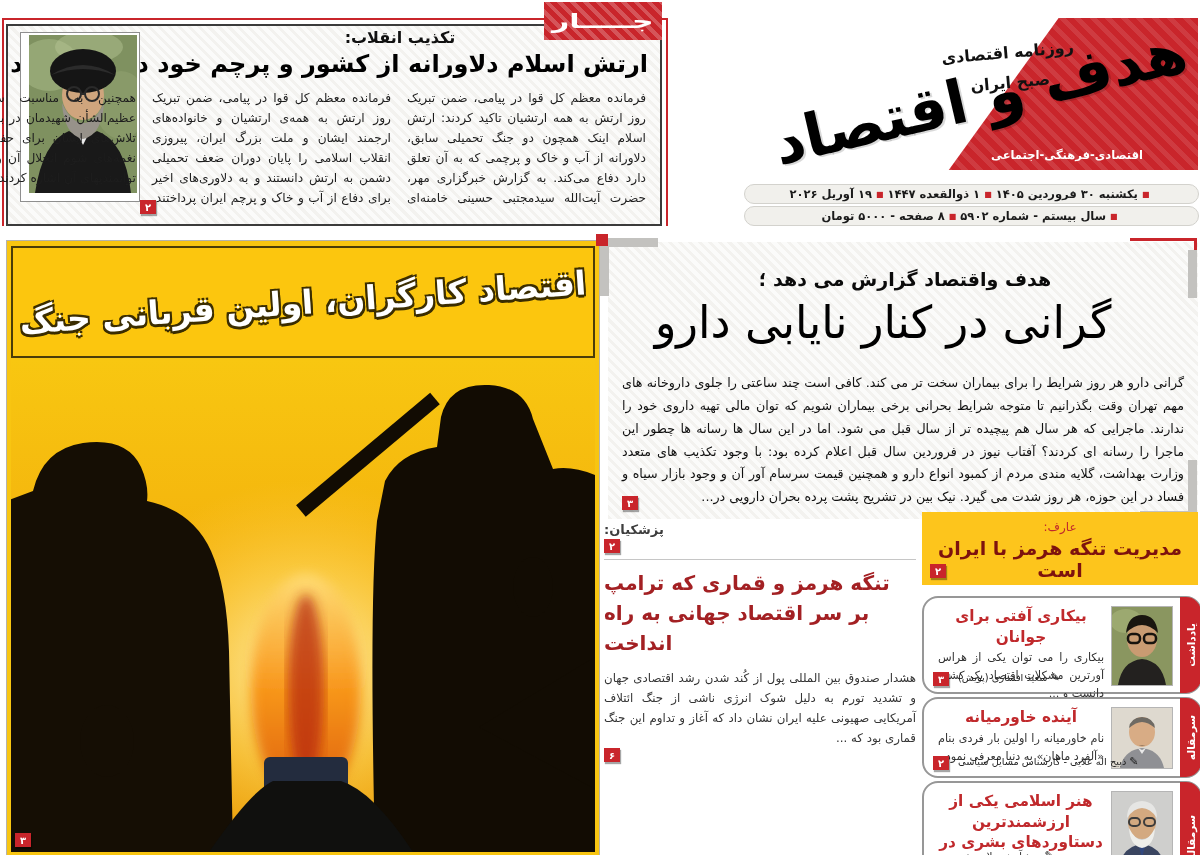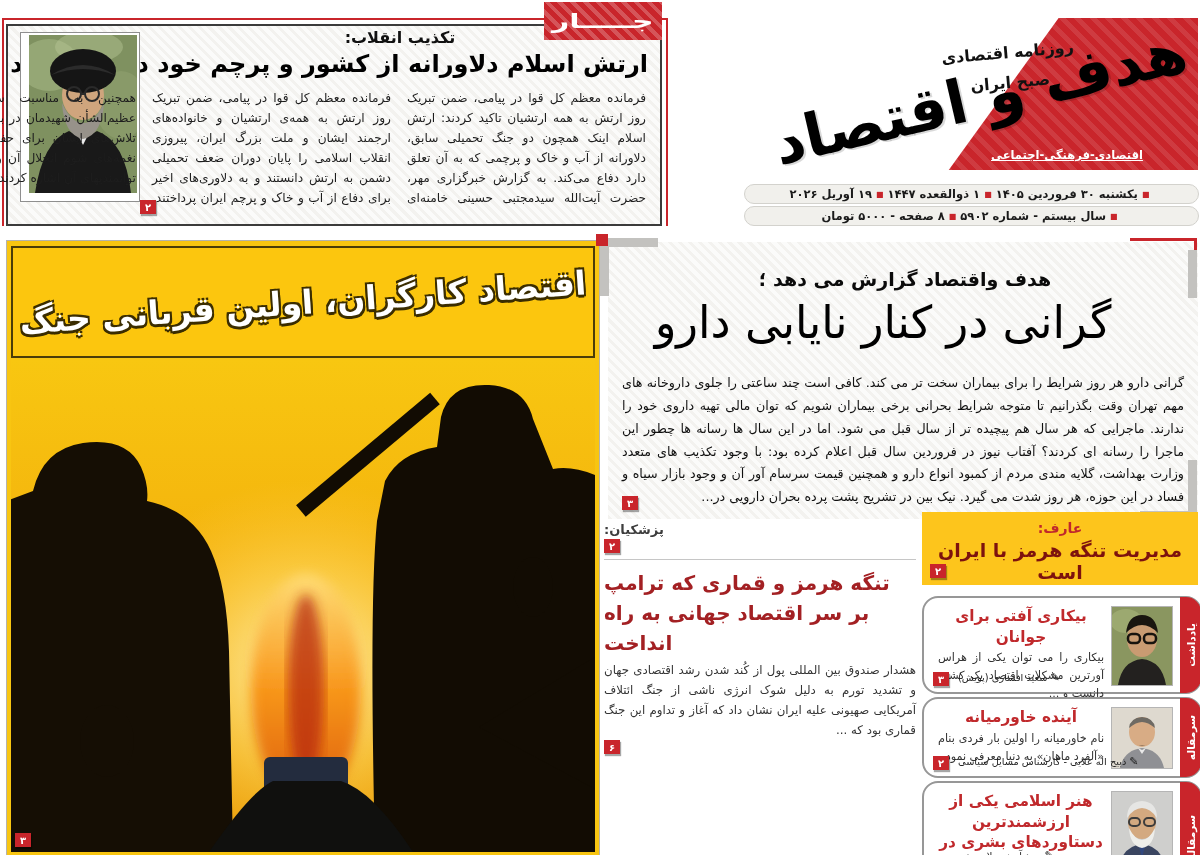--- a/index.html
+++ b/index.html
@@ -35,21 +35,21 @@
   
   .mast-swoosh{left:930px;top:18px;width:268px;height:152px;background:#c9252b;
     clip-path:polygon(48% 0,100% 0,100% 100%,7% 100%);}
   .mast-swoosh:after{content:"";position:absolute;inset:0;
     background:repeating-linear-gradient(45deg,rgba(255,255,255,.10) 0 5px,transparent 5px 11px);}
   .mast-title{left:762px;top:22px;width:436px;height:150px;display:flex;align-items:center;justify-content:center;
     font-size:60px;font-weight:bold;color:#000;transform:rotate(-13deg);white-space:nowrap;
     text-shadow:2px 2px 0 rgba(0,0,0,.15);}
   .mast-tagline{left:938px;top:38px;width:142px;text-align:center;font-size:16px;font-weight:bold;color:#111;
     transform:rotate(-5deg);line-height:1.9;}
-  .mast-band{left:982px;top:148px;width:170px;color:#fff;font-size:11.5px;font-weight:bold;text-align:center;z-index:3;text-decoration:underline;}
+  .mast-band{left:982px;top:148px;width:170px;color:#fff;font-size:11.5px;font-weight:bold;text-align:center;z-index:3;}
   .pill{left:744px;width:453px;height:18px;background:#f1f0ec;border:1px solid #d3d2cd;border-radius:10px;
     display:flex;align-items:center;justify-content:center;font-size:11.5px;font-weight:bold;color:#1a1a1a;white-space:nowrap;}
   .pill .seg::before{content:"■";color:#c9252b;font-size:8px;margin:0 4px;vertical-align:1px;}
   .pill1{top:184px;} .pill2{top:206px;}
 
   
   .photo-wrap{left:6px;top:240px;width:592px;height:615px;background:#f8c511;border:1px solid #b5b3ad;}
   .photo-banner{left:4px;top:5px;width:580px;height:108px;background:#fcc60e;border:2px solid #4a3c08;
     display:flex;align-items:center;justify-content:center;}
   .photo-banner .txt{
@@ -72,28 +72,28 @@
   .main-kicker{left:640px;top:268px;width:530px;text-align:center;font-size:19px;font-weight:bold;color:#0b0b0b;white-space:nowrap;}
   .main-headline{left:592px;top:296px;width:582px;text-align:center;font-size:45px;font-weight:normal;color:#000;white-space:nowrap;}
   .main-lead{left:622px;top:372px;width:562px;font-size:12.7px;line-height:1.8;text-align:justify;color:#101010;}
   .main-badge{left:622px;top:496px;}
 
   
   .mid-col{left:604px;top:522px;width:312px;}
   .mid-kicker{text-align:left;font-size:13px;font-weight:bold;color:#3e3e3e;margin-bottom:4px;}
   .mid-headline-dark{text-align:center;font-size:20px;font-weight:bold;color:#141414;line-height:1.5;}
   .mid-headline-red{text-align:left;font-size:20px;font-weight:bold;color:#a32023;line-height:1.5;}
-  .mid-body{font-size:11.8px;line-height:1.7;text-align:justify;color:#353535;margin-top:2px;}
+  .mid-body{font-size:11.8px;line-height:1.7;text-align:justify;color:#353535;margin-top:10px;}
   .badge-row{height:12px;margin-top:2px;margin-bottom:-4px;display:flex;justify-content:flex-end;}
   .badge-row .badge{transform:translateY(-2px);}
   .mid-hr{border:none;border-top:1px solid #c6c6c6;margin:10px 0 8px 0;}
 
   
   .aref-box{left:922px;top:512px;width:276px;height:73px;background:#fdc51c;text-align:center;}
-  .aref-kicker{font-size:14px;font-weight:bold;color:#c0272c;padding-top:8px;}
+  .aref-kicker{font-size:12px;font-weight:normal;color:#c0272c;padding-top:8px;}
   .aref-headline{font-size:19px;font-weight:bold;color:#7d120e;margin-top:3px;}
   .aref-badge{left:8px;top:52px;}
   .card{left:922px;width:276px;background:#fff;border:2px solid #979797;border-radius:16px;}
   .card1{top:596px;height:94px;}
   .card2{top:697px;height:77px;}
   .card3{top:781px;height:110px;}
   .card-tab{position:absolute;left:auto;right:-1px;top:-1px;bottom:-1px;width:21px;background:#c9252b;
     border-radius:0 15px 15px 0;display:flex;align-items:center;justify-content:center;}
   .card-tab span{writing-mode:vertical-rl;transform:rotate(180deg);color:#fff;font-size:10.5px;font-weight:bold;letter-spacing:1px;}
   .card-photo{position:absolute;right:27px;top:8px;width:60px;height:78px;border:1px solid #b5b5b5;background:#fff;}

